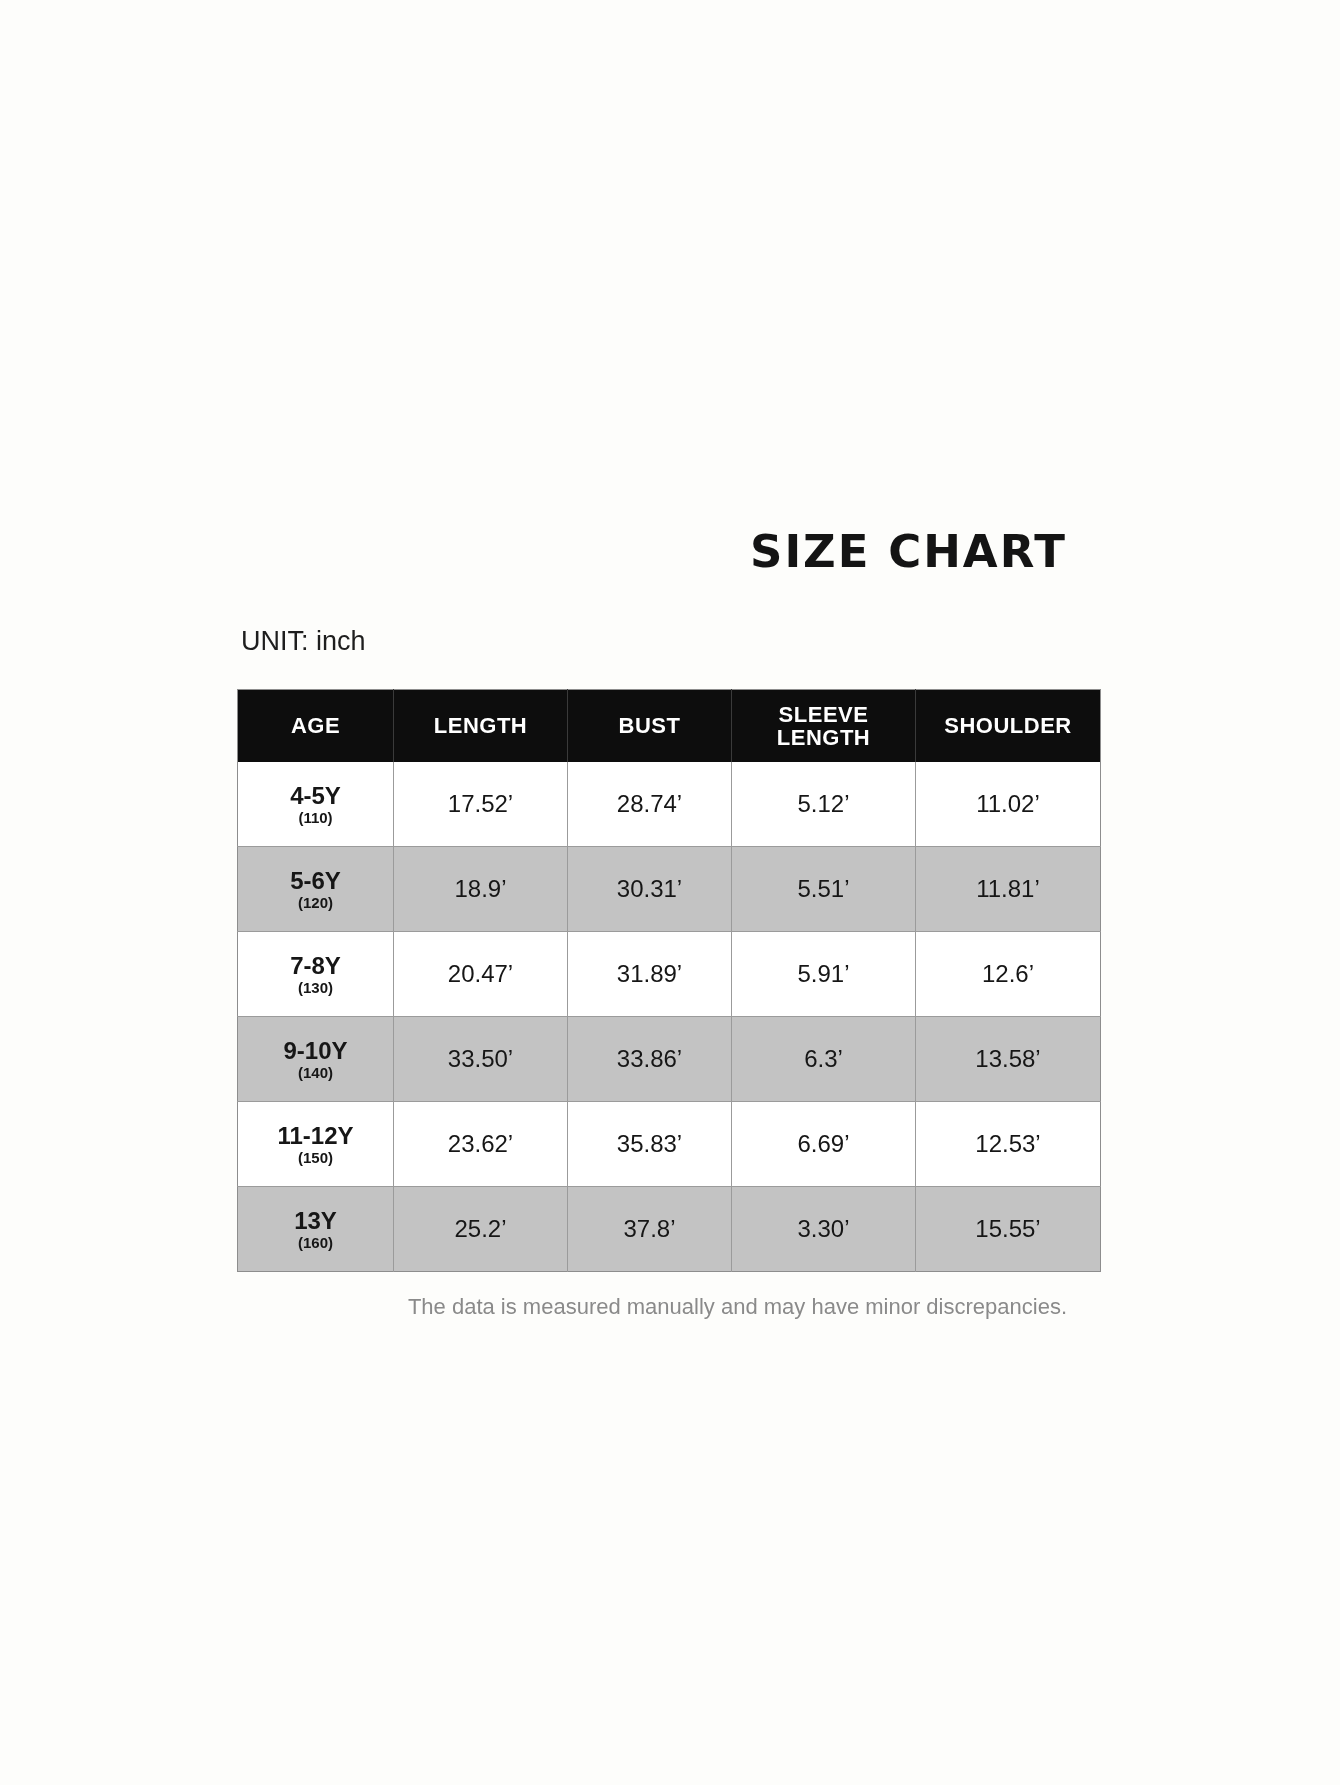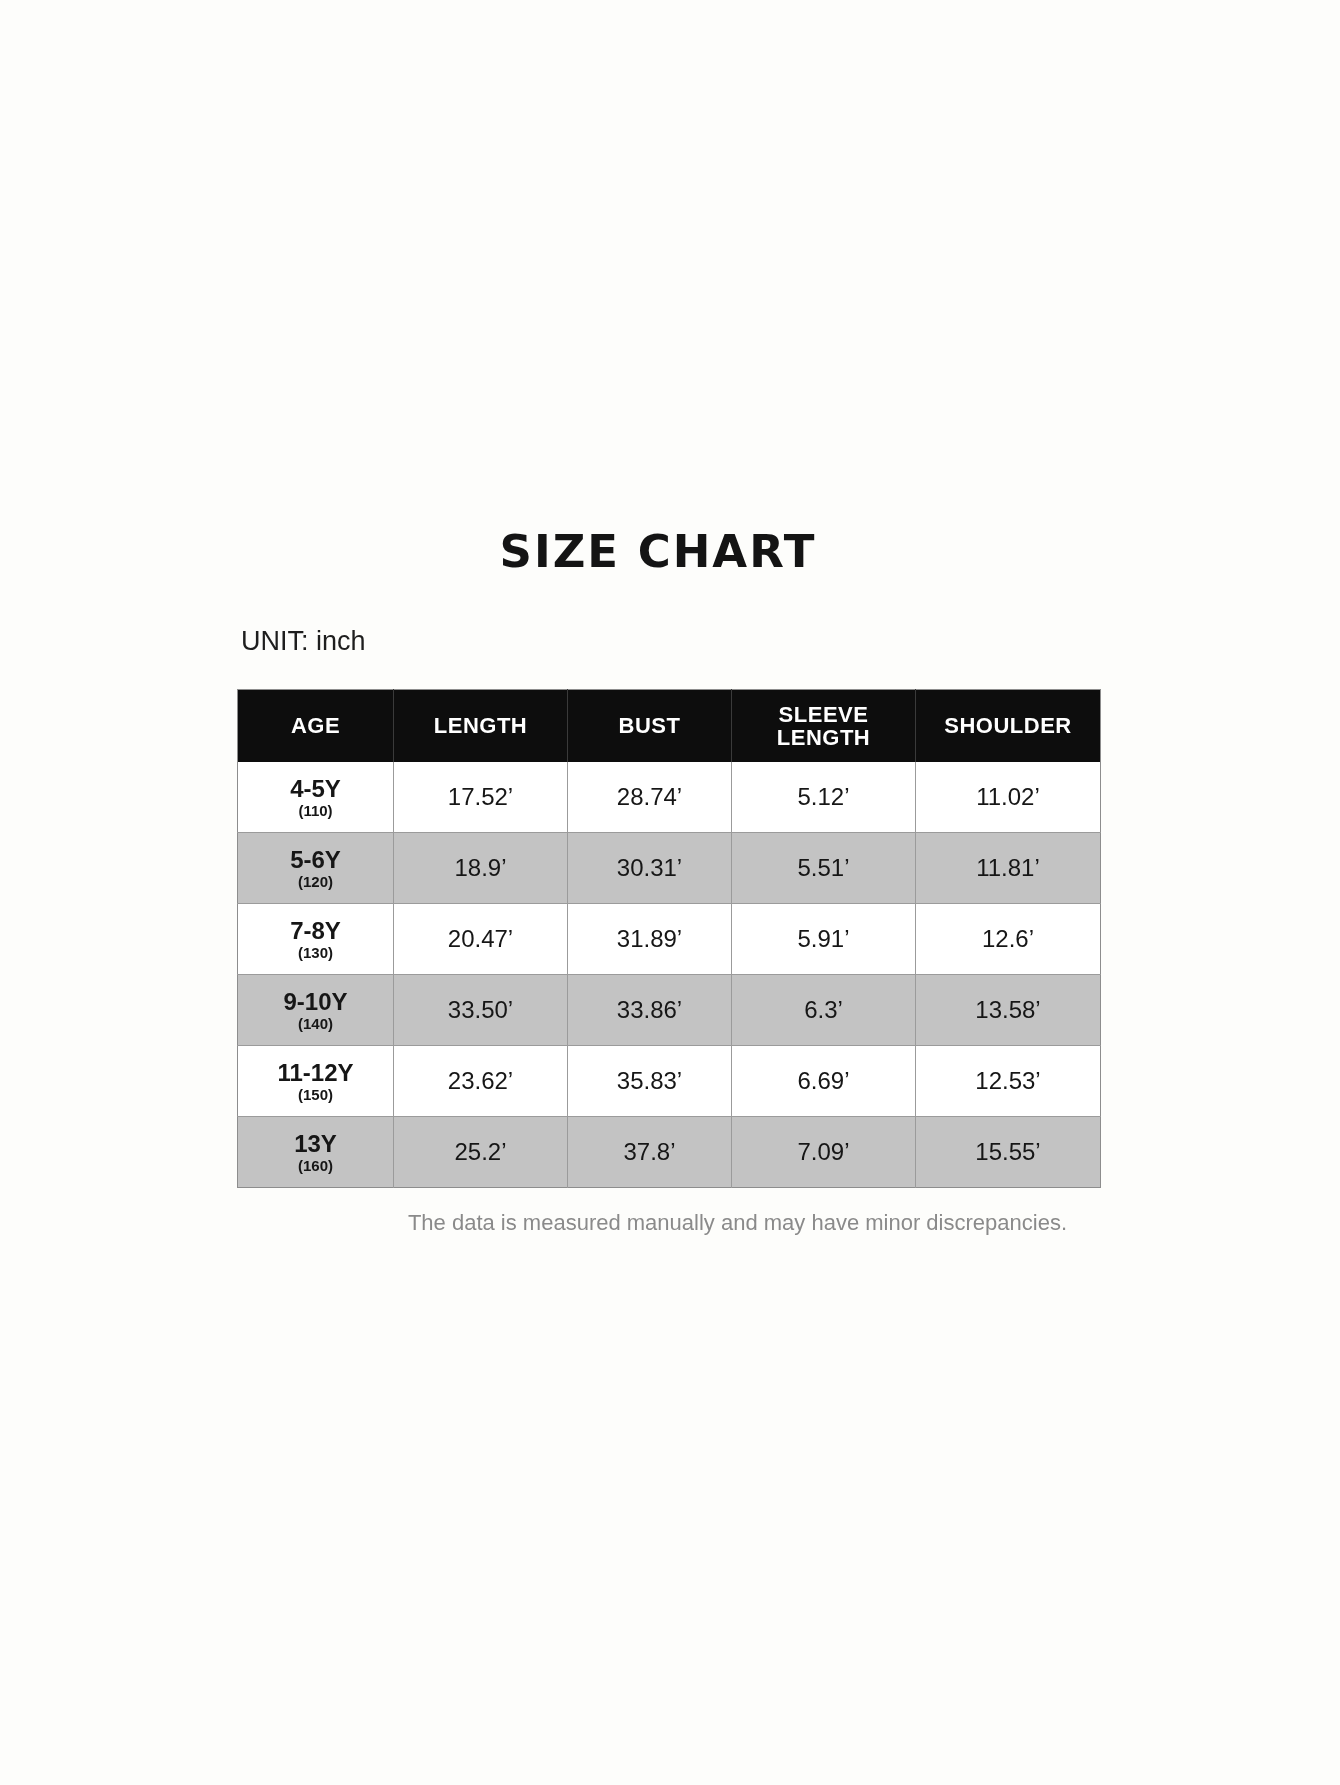--- a/index.html
+++ b/index.html
@@ -25,21 +25,21 @@
   }
 
   .chart-block {
     position: absolute;
     left: 237px;
     top: 525px;
     width: 830px;
   }
 
   .title {
-    text-align: center;
+    text-align: right;
     font-family: "DejaVu Sans", sans-serif;
     font-weight: bold;
     font-size: 45px;
     letter-spacing: 2px;
     color: #141414;
     margin: 0 0 48px 0;
     padding-left: 12px;
     
     text-shadow:
       1px 0 0 #fdfdfb,
@@ -77,21 +77,21 @@
   }
 
   table.size-table td {
     height: 68px;
     text-align: center;
     vertical-align: middle;
     font-size: 24px;
     color: #161616;
     border-right: 1px solid #9b9b9b;
     border-bottom: 1px solid #9b9b9b;
-    padding: 1px 4px;
+    padding: 8px 4px;
   }
   table.size-table td:last-child {
     border-right: none;
   }
   table.size-table tr.odd td {
     background: #ffffff;
   }
   table.size-table tr.even td {
     background: #c3c3c3;
   }
@@ -202,21 +202,21 @@
           <td>6.69’</td>
           <td>12.53’</td>
         </tr>
         <tr class="even">
           <td class="age-cell">
             <span>13Y</span>
             <span class="age-sub">(160)</span>
           </td>
           <td>25.2’</td>
           <td>37.8’</td>
-          <td>7.09’</td>
+          <td>3.30’</td>
           <td>15.55’</td>
         </tr>
       </tbody>
     </table>
 
     <div class="note">The data is measured manually and may have minor discrepancies.</div>
 
   </div>
 </div>
 

